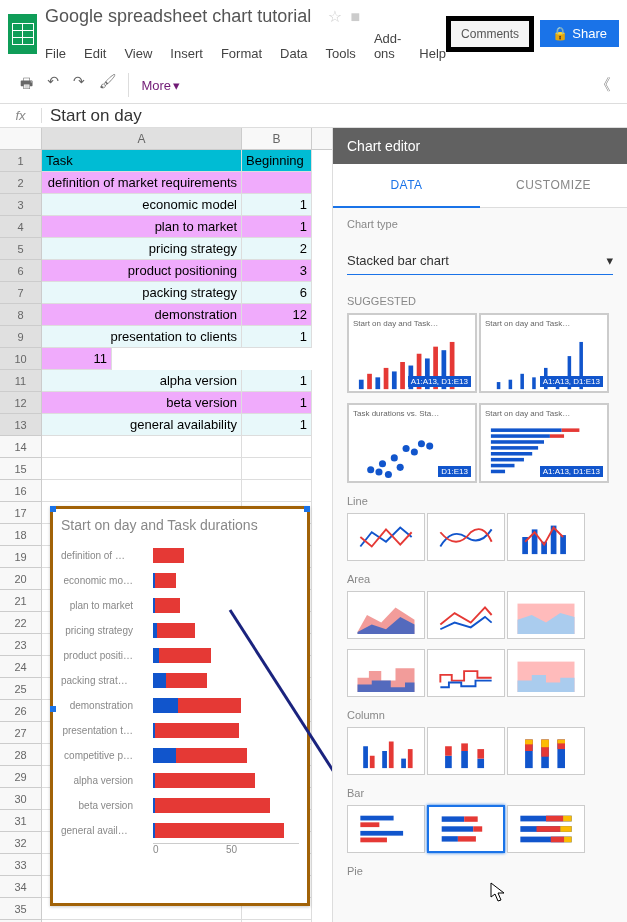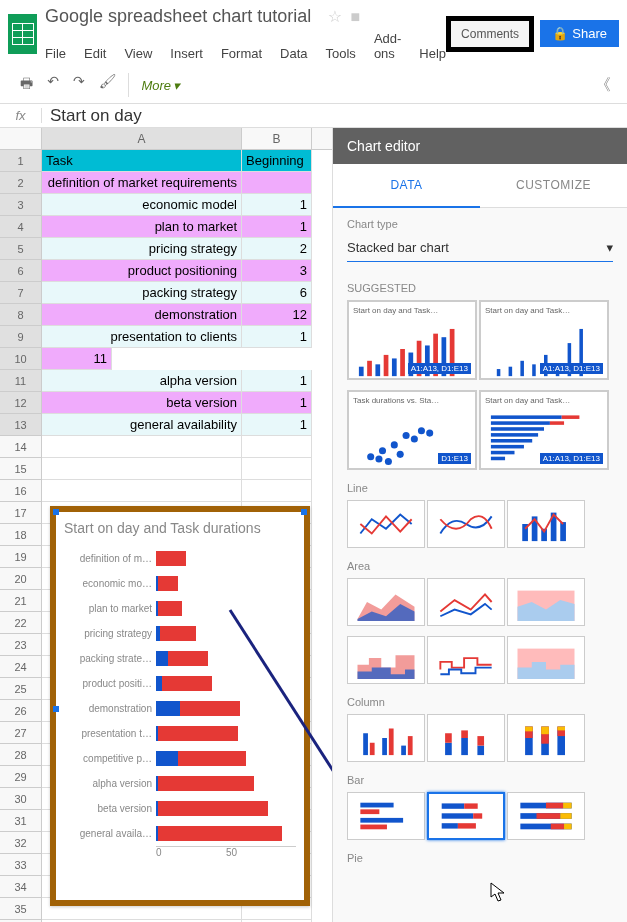--- a/index.html
+++ b/index.html
@@ -13,21 +13,21 @@
 .doc-title { font-size: 18px; color: #555; display: inline-block; margin-right: 8px; }
 .star, .folder { color: #ccc; font-size: 16px; margin-left: 4px; }
 .menubar { display: flex; gap: 18px; margin-top: 4px; font-size: 13px; color: #444; align-items: flex-end; }
 .menubar span { cursor: pointer; }
 .header-btns { display: flex; gap: 6px; align-items: center; }
 .btn-comments { background: #f5f5f5; border: 5px solid #000000; padding: 6px 10px; font-size: 12px; color: #555; }
 .btn-share { background: #1a73e8; color: #fff; padding: 6px 12px; font-size: 13px; border: none; display: flex; align-items: center; gap: 4px; }
 
 .toolbar { display: flex; align-items: center; padding: 6px 8px; gap: 4px; border-bottom: 1px solid #ddd; }
 .tool-group { display: flex; gap: 14px; padding: 0 12px; border-right: 1px solid #ddd; color: #666; font-size: 14px; }
-.tool-more { font-size: 13px; color: #4d7c0f; padding: 0 8px; display: flex; align-items: center; gap: 2px; font-style: italic; }
+.tool-more { font-size: 13px; color: #701a75; padding: 0 8px; display: flex; align-items: center; gap: 2px; }
 
 .fx-row { display: flex; align-items: center; border-bottom: 1px solid #ddd; height: 24px; }
 .fx-label { width: 42px; text-align: center; font-style: italic; color: #888; font-size: 13px; border-right: 1px solid #ddd; }
 .fx-content { flex: 1; padding: 0 8px; font-size: 17px; color: #333; }
 
 .main { display: flex; height: calc(100% - 120px); }
 .sheet { flex: 1; position: relative; overflow: hidden; }
 
 .col-headers { display: flex; height: 22px; background: #f8f8f8; border-bottom: 1px solid #ccc; }
 .corner { width: 42px; border-right: 1px solid #ccc; }
@@ -39,38 +39,38 @@
 .row { display: flex; height: 22px; }
 .row-h { width: 42px; text-align: center; font-size: 11px; color: #666; border-right: 1px solid #ccc; border-bottom: 1px solid #ccc; line-height: 22px; background: #f8f8f8; }
 .row-h.sel { background: #e0e0e0; }
 .cell { border-right: 1px solid #ddd; border-bottom: 1px solid #ddd; font-size: 13px; padding: 0 4px; line-height: 22px; white-space: nowrap; overflow: hidden; }
 .cell-a { width: 200px; text-align: right; }
 .cell-b { width: 70px; text-align: right; }
 .hdr-cell { background: #00bcd4; color: #000; text-align: left; }
 .even { background: #f0abfc; }
 .odd { background: #e8f8fa; }
 
-.embedded-chart { position: absolute; left: 50px; top: 378px; width: 260px; height: 400px; background: #fff; border: 6px solid #a16207; box-shadow: 0 1px 3px rgba(0,0,0,0.2); padding: 8px; }
+.embedded-chart { position: absolute; left: 50px; top: 378px; width: 260px; height: 400px; background: #fff; border: 3px solid #a16207; box-shadow: 0 1px 3px rgba(0,0,0,0.2); padding: 8px; }
 .chart-title { font-size: 14px; color: #888; margin-bottom: 10px; }
 .bar-row { display: flex; align-items: center; height: 25px; font-size: 10px; color: #888; }
-.bar-label { width: 92px; text-align: right; padding-right: 4px; white-space: nowrap; overflow: hidden; text-overflow: ellipsis; }
+.bar-label { width: 92px; text-align: right; padding-right: 20px; white-space: nowrap; overflow: hidden; text-overflow: ellipsis; }
 .bar-track { flex: 1; display: flex; height: 15px; }
 .bar-seg1 { background: #1155cc; height: 100%; }
 .bar-seg2 { background: #e53935; height: 100%; }
 .axis { display: flex; margin-left: 92px; font-size: 10px; color: #888; border-top: 1px solid #ccc; }
 .axis span { flex: 1; }
 .handle { position: absolute; width: 6px; height: 6px; background: #1a73e8; }
 
 .editor { width: 295px; background: #f9f9f9; border-left: 1px solid #ddd; display: flex; flex-direction: column; }
 .editor-header { background: #616161; color: #fff; padding: 10px 14px; font-size: 14px; }
 .editor-tabs { display: flex; background: #fff; }
 .editor-tab { flex: 1; text-align: center; padding: 14px 0; font-size: 12px; color: #888; letter-spacing: 0.5px; border-bottom: 1px solid #ddd; }
 .editor-tab.active { color: #1a73e8; border-bottom: 2px solid #1a73e8; }
 .editor-body { padding: 10px 14px; overflow-y: auto; flex: 1; }
-.field-label { font-size: 11px; color: #888; margin-bottom: 4px; }
+.field-label { font-size: 11px; color: #888; margin-bottom: 17px; }
 .select { display: flex; justify-content: space-between; padding: 6px 0; border-bottom: 1px solid #1a73e8; font-size: 13px; color: #333; margin-bottom: 20px; }
 
 .section-label { font-size: 11px; color: #888; margin: 12px 0 6px; }
 .thumb-row { display: flex; gap: 2px; margin-bottom: 10px; }
 .thumb { width: 130px; height: 80px; border: 2px solid #ccc; background: #fff; padding: 4px; font-size: 8px; color: #666; position: relative; }
 .thumb-small { width: 78px; height: 48px; border: 1px solid #ccc; background: #fff; display: flex; align-items: center; justify-content: center; padding: 4px; }
 .thumb-small.selected { border: 2px solid #1a73e8; box-shadow: 0 0 3px #1a73e8; }
 .thumb svg, .thumb-small svg { width: 100%; height: 100%; }
 .range-badge { position: absolute; bottom: 4px; right: 4px; background: #1155cc; color: #fff; font-size: 8px; padding: 1px 3px; }
 
@@ -353,31 +353,31 @@
             </div>
           </div>
           <div class="bar-row">
             <div class="bar-label">pricing strategy</div>
             <div class="bar-track">
               <div class="bar-seg1" style="width:2.857142857142857%"></div>
               <div class="bar-seg2" style="width:25.71428571428571%"></div>
             </div>
           </div>
           <div class="bar-row">
+            <div class="bar-label">product positi…</div>
+            <div class="bar-track">
+              <div class="bar-seg1" style="width:4.285714285714286%"></div>
+              <div class="bar-seg2" style="width:35.714285714285715%"></div>
+            </div>
+          </div>
+          <div class="bar-row">
             <div class="bar-label">packing strate…</div>
             <div class="bar-track">
               <div class="bar-seg1" style="width:8.571428571428571%"></div>
               <div class="bar-seg2" style="width:28.57142857142857%"></div>
-            </div>
-          </div>
-          <div class="bar-row">
-            <div class="bar-label">product positi…</div>
-            <div class="bar-track">
-              <div class="bar-seg1" style="width:4.285714285714286%"></div>
-              <div class="bar-seg2" style="width:35.714285714285715%"></div>
             </div>
           </div>
           <div class="bar-row">
             <div class="bar-label">demonstration</div>
             <div class="bar-track">
               <div class="bar-seg1" style="width:17.142857142857142%"></div>
               <div class="bar-seg2" style="width:42.857142857142854%"></div>
             </div>
           </div>
           <div class="bar-row">

